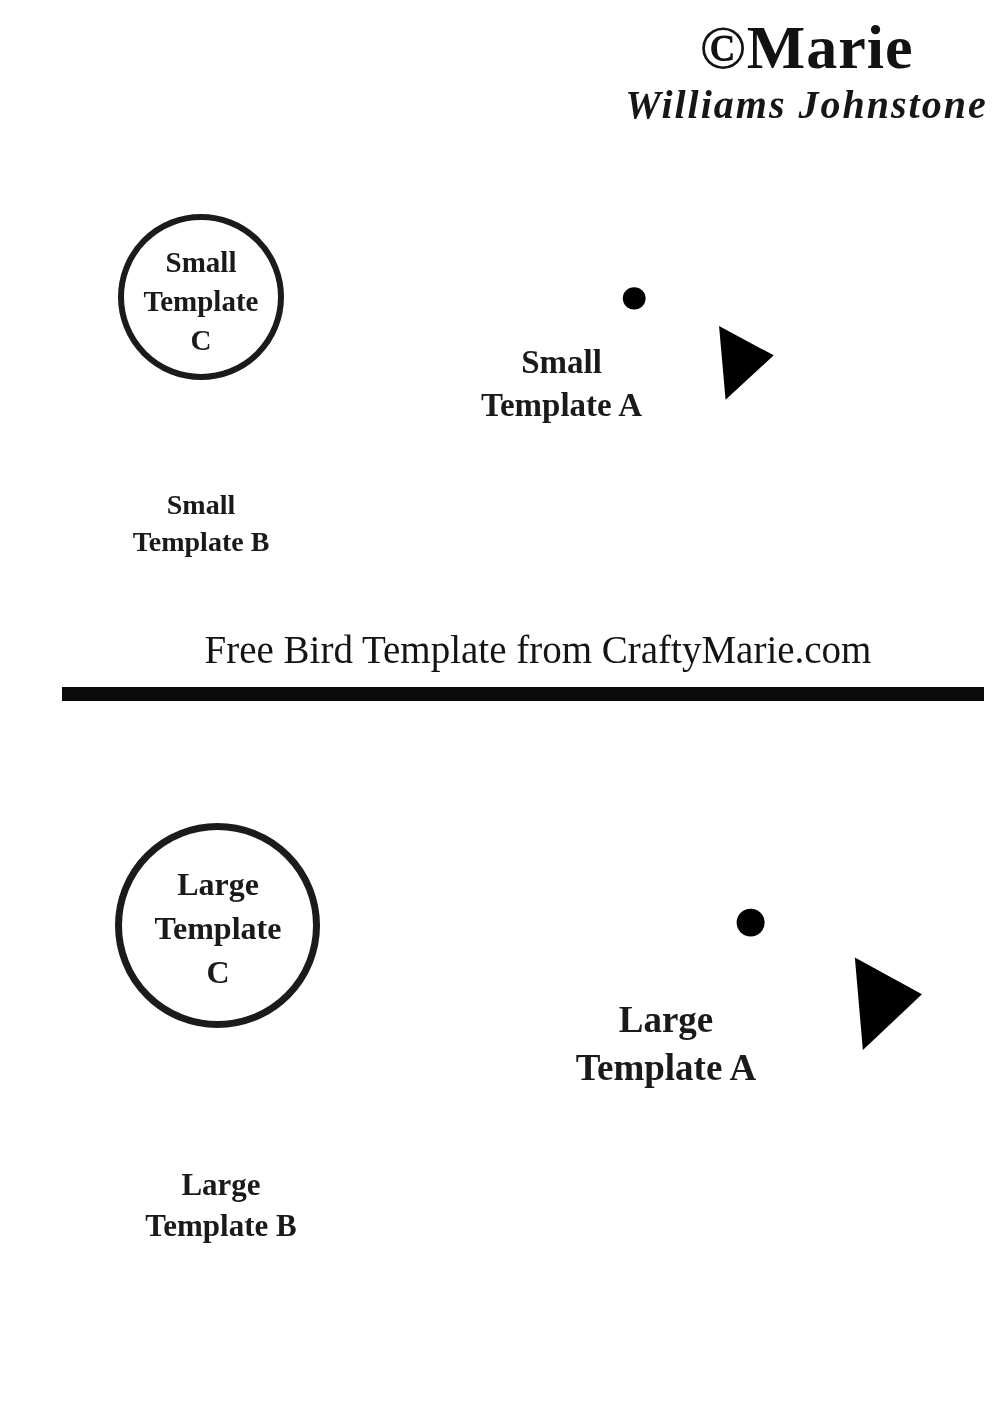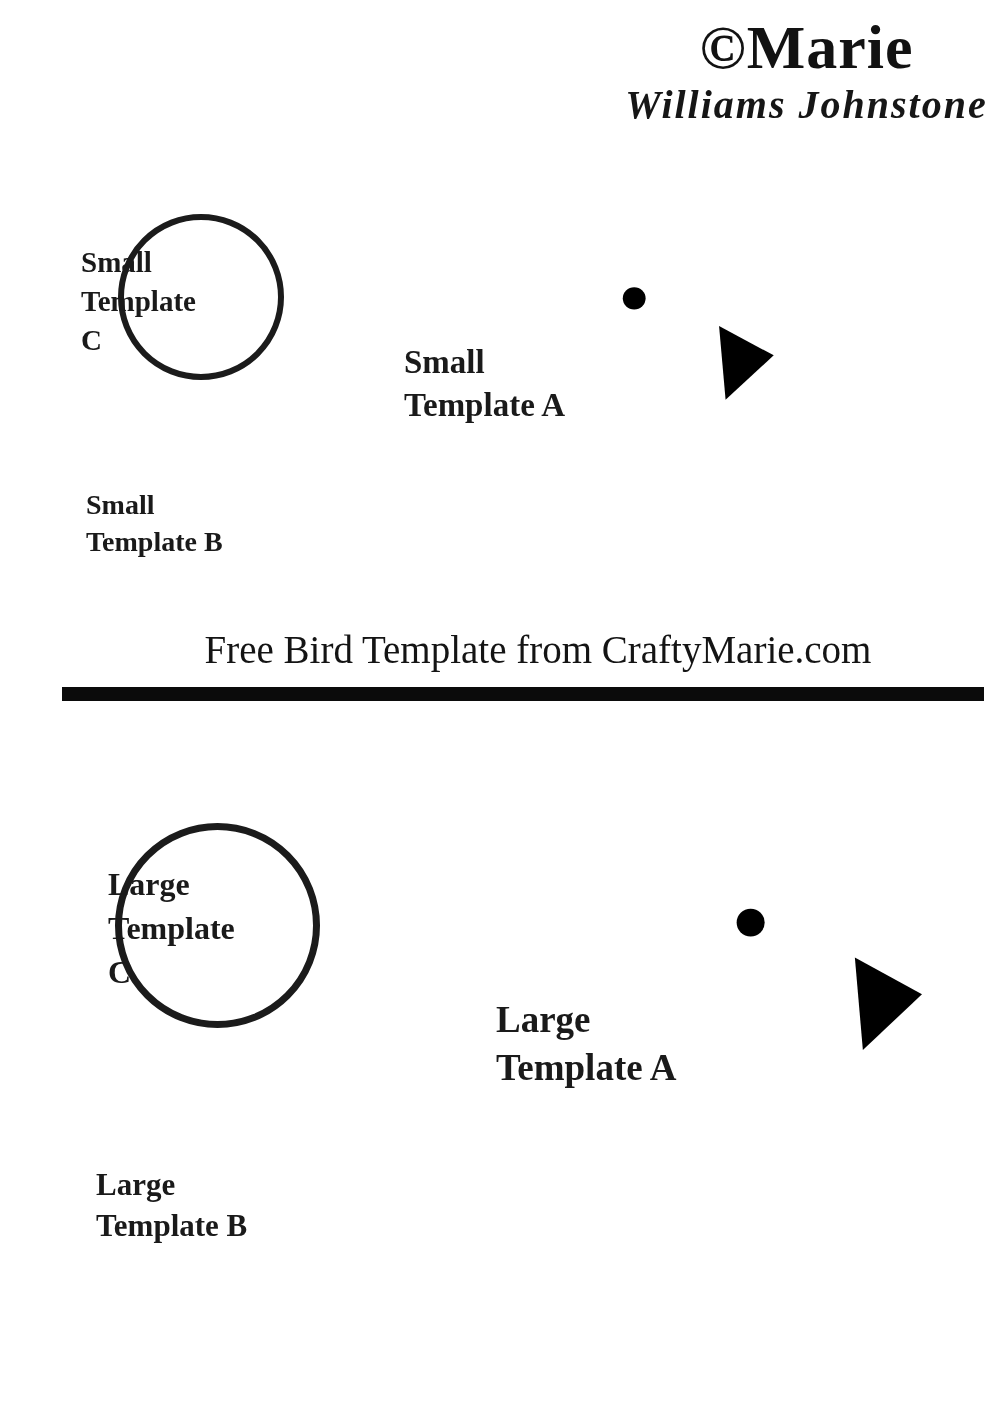--- a/index.html
+++ b/index.html
@@ -16,21 +16,21 @@
   .divider-bar{position:absolute;left:38px;top:687px;width:922px;height:14px;background:#0b0b0b;}
   
   svg.shape{position:absolute;overflow:visible;}
   path.body-fill{fill:#ffffff;}
   .bird use{stroke-width:5.5px;}
   .wing use{stroke-width:7.5px;}
   #svg-defs{position:absolute;width:0;height:0;}
   .circle-shape{position:absolute;border:6px solid #1b1b1b;border-radius:50%;box-sizing:border-box;background:#ffffff;}
   .circle-shape.large{border-width:7px;}
   
-  .shape-label{position:absolute;font-weight:bold;color:#1a1a1a;}
+  .shape-label{position:absolute;text-align:center;font-weight:bold;color:#1a1a1a;}
   .lbl-small-circle{left:57px;top:243px;width:240px;font-size:29px;line-height:39px;}
   .lbl-small-wing{left:62px;top:486px;width:230px;font-size:28px;line-height:37px;}
   .lbl-small-bird{left:380px;top:341px;width:315px;font-size:33px;line-height:43px;}
   .lbl-large-circle{left:84px;top:862px;width:220px;font-size:32px;line-height:44px;}
   .lbl-large-wing{left:72px;top:1164px;width:250px;font-size:31px;line-height:41px;}
   .lbl-large-bird{left:472px;top:996px;width:340px;font-size:37px;line-height:48px;}
   
   .svg-small-bird{left:345px;top:220px;width:408px;height:372px;}
   .svg-large-bird{left:401px;top:824px;width:501px;height:468px;}
   .svg-small-wing{left:85px;top:450px;width:188px;height:160px;}

